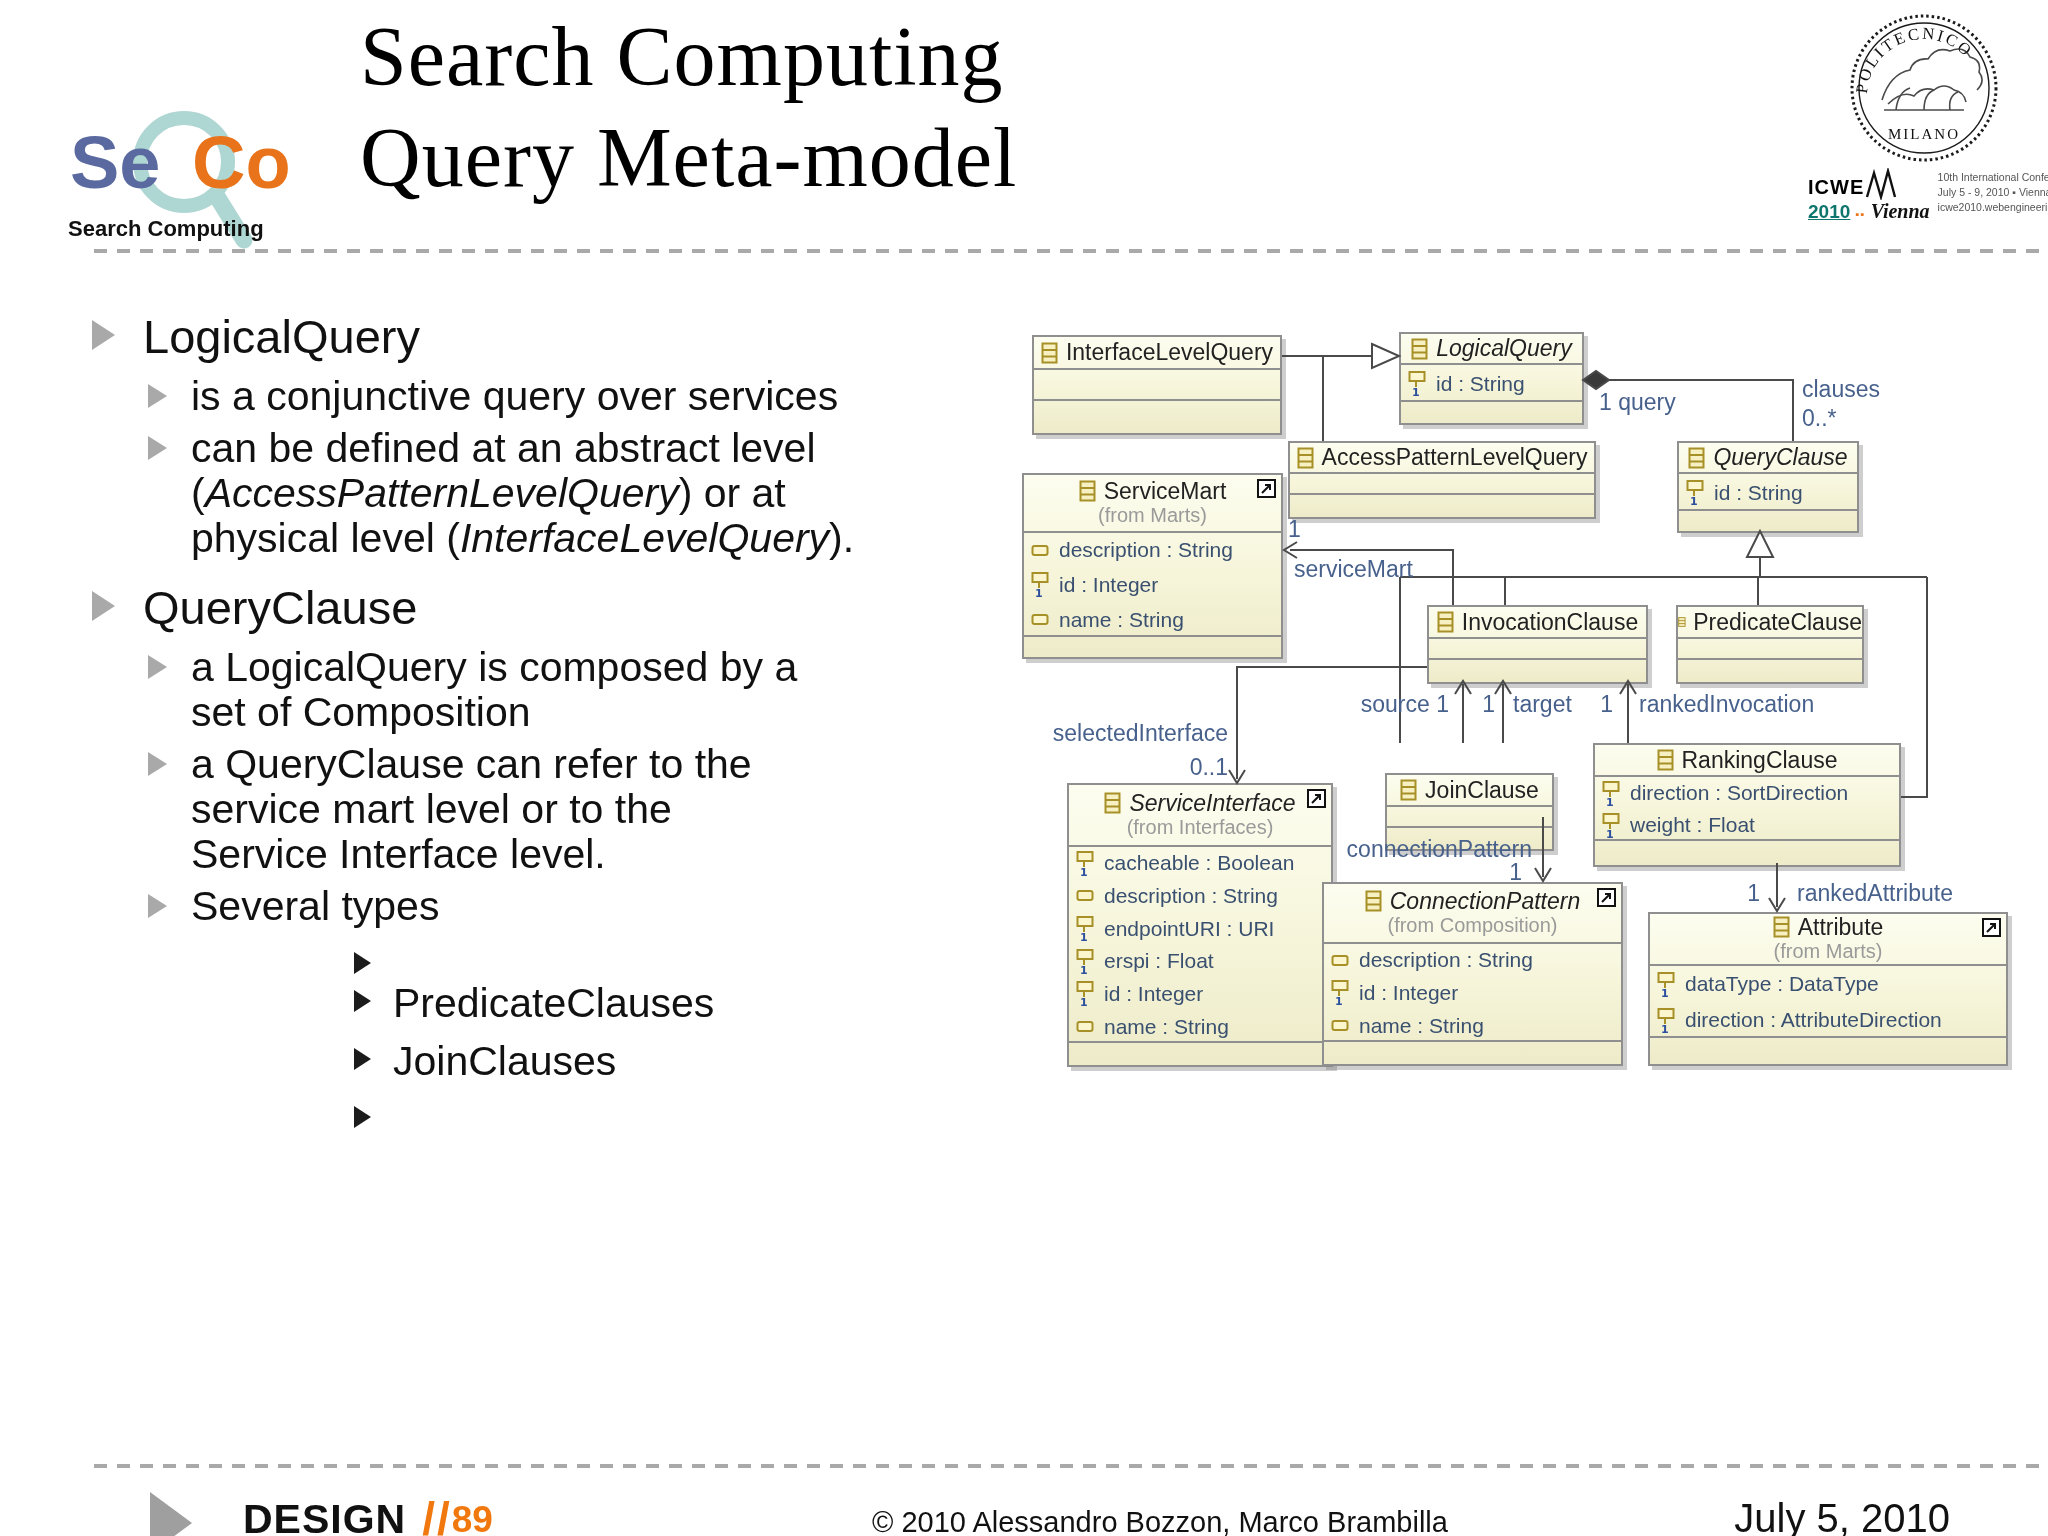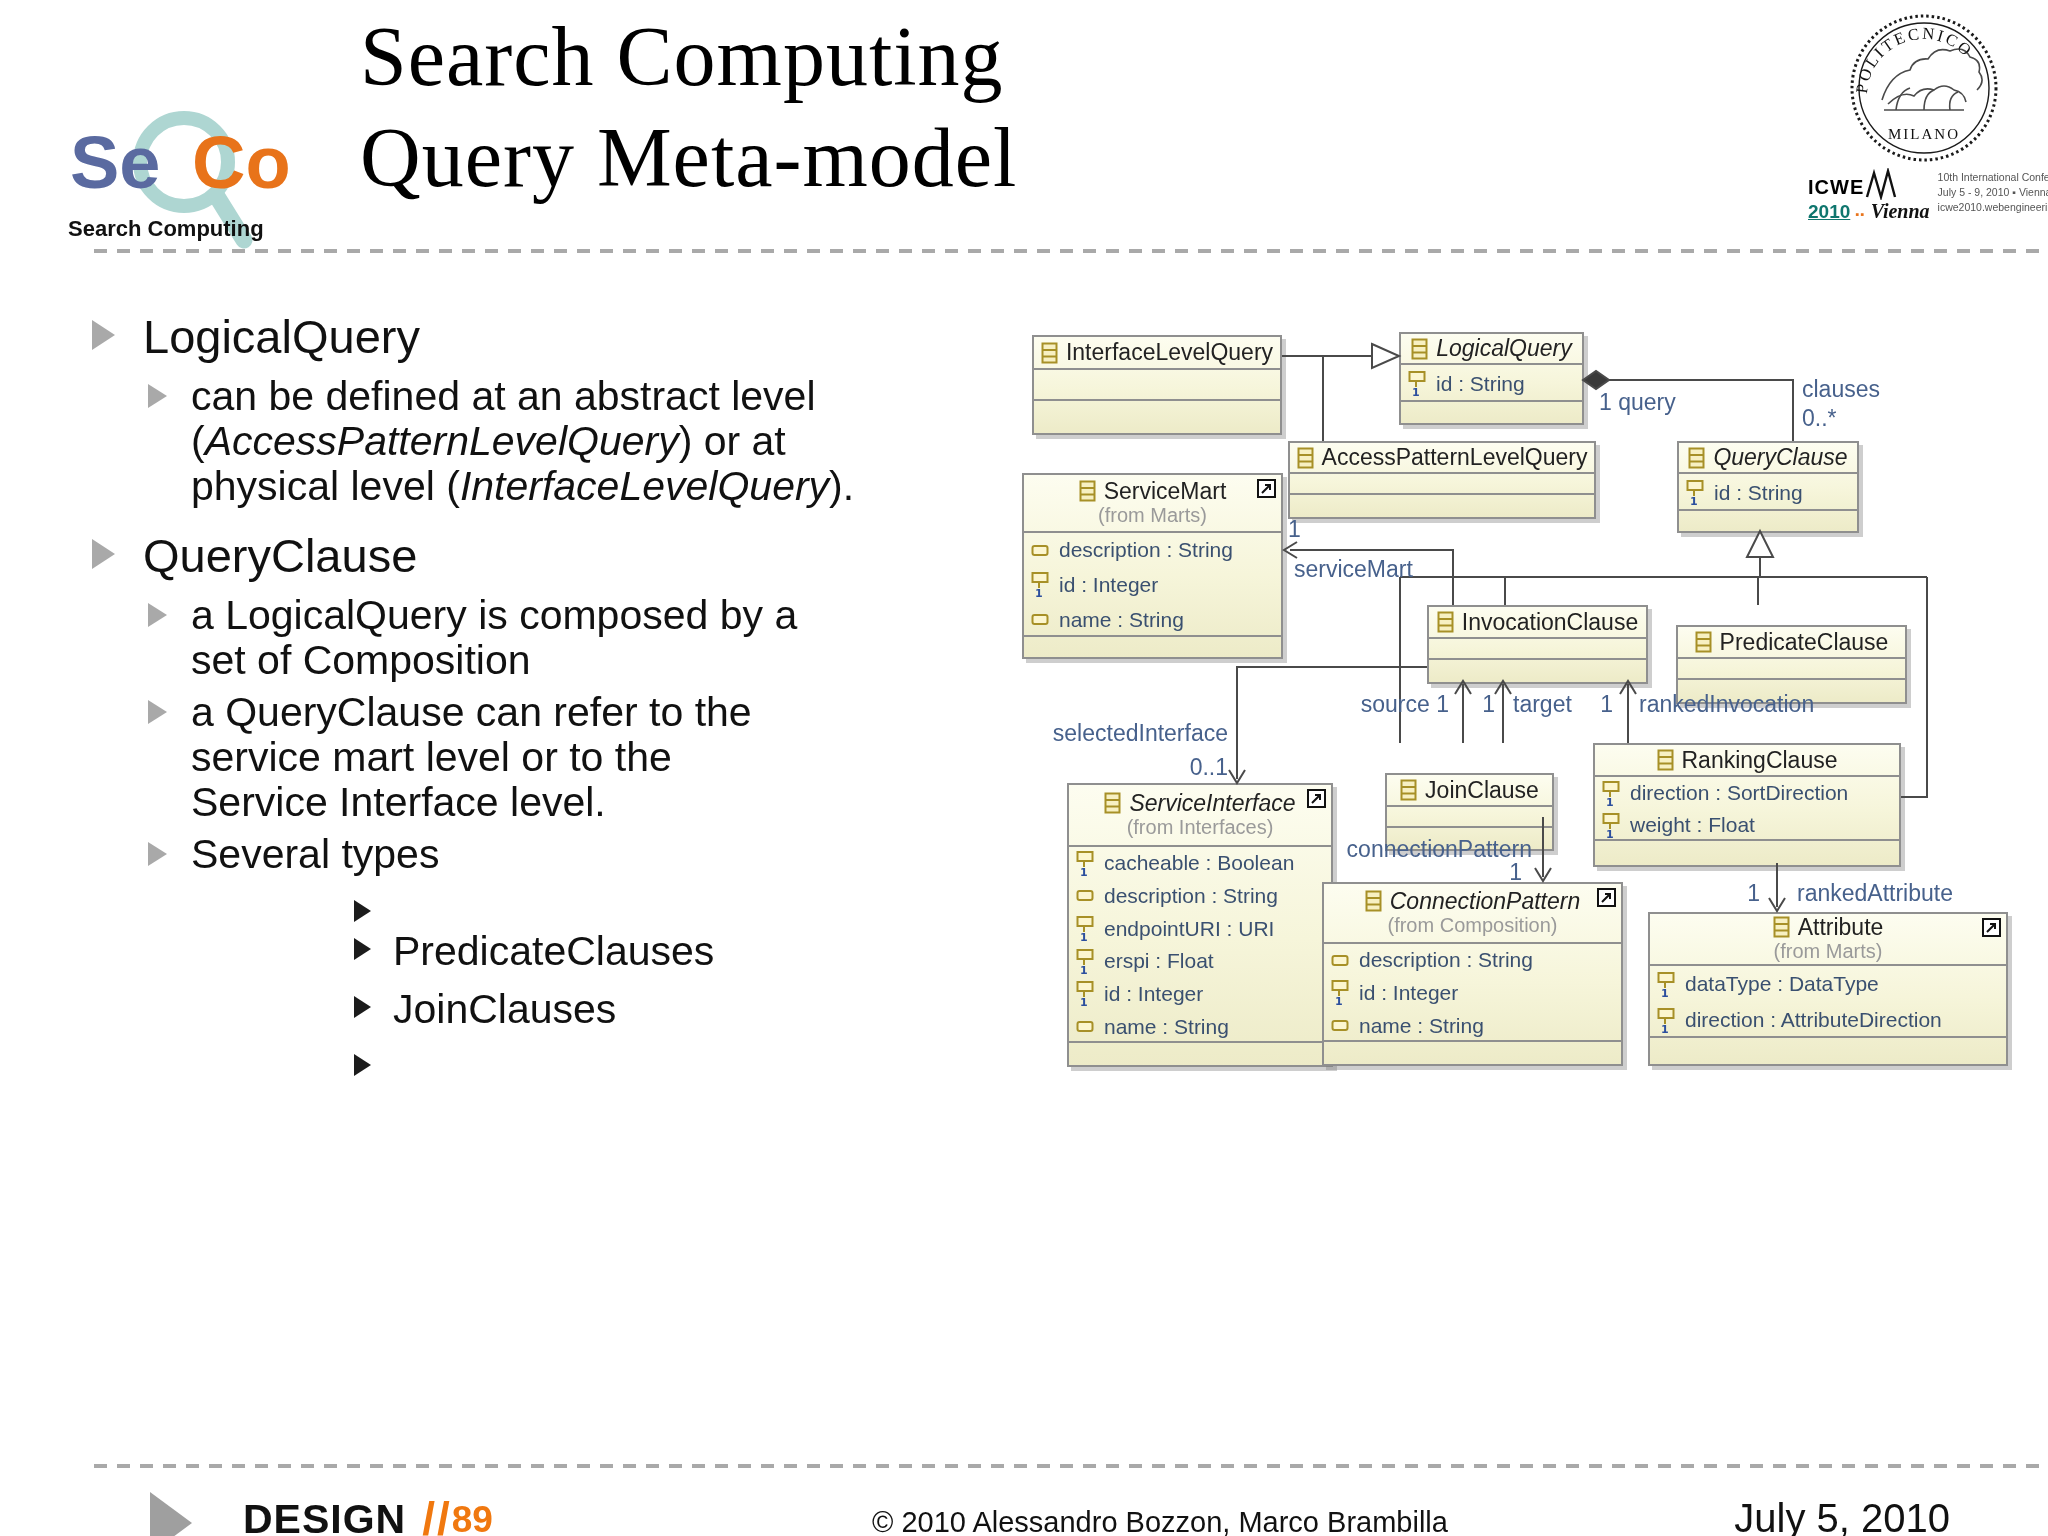--- a/index.html
+++ b/index.html
@@ -135,20 +135,26 @@
   <div class="bullets" id="bullets">
       <div class="bullet l1">
         <span class="gly"></span>
         <div class="btxt">
           <div class="bl">LogicalQuery</div>
         </div>
       </div>
       <div class="bullet l2">
         <span class="gly"></span>
         <div class="btxt">
+          <div class="bl">is a conjunctive query over services</div>
+        </div>
+      </div>
+      <div class="bullet l2">
+        <span class="gly"></span>
+        <div class="btxt">
           <div class="bl">can be defined at an abstract level</div>
           <div class="bl">(<i>AccessPatternLevelQuery</i>) or at</div>
           <div class="bl">physical level (<i>InterfaceLevelQuery</i>).</div>
         </div>
       </div>
       <div class="bullet l1">
         <span class="gly"></span>
         <div class="btxt">
           <div class="bl">QueryClause</div>
         </div>
@@ -317,21 +323,21 @@
                 <rect x="1.5" y="1.5" width="14" height="19" fill="#f7f0c2" stroke="#a79027" stroke-width="2"></rect>
                 <line x1="1.5" y1="8" x2="15.5" y2="8" stroke="#a79027" stroke-width="2"></line>
                 <line x1="1.5" y1="14.5" x2="15.5" y2="14.5" stroke="#a79027" stroke-width="2"></line>
               </svg>
               <span class="uml-name">InvocationClause</span>
             </div>
           </div>
           <div class="uml-attrs" style="height: 21px;"></div>
           <div class="uml-bot" style="height: 22px;"></div>
         </div>
-        <div class="uml-class" style="left: 1676px; top: 605px; width: 231px; height: 79px; margin-top: 20px;">
+        <div class="uml-class" style="left: 1676px; top: 605px; width: 188px; height: 79px;">
           <div class="uml-head" style="height: 32px;">
             <div class="uml-name-row">
               <svg width="18" height="22" viewBox="0 0 18 22">
                 <rect x="1.5" y="1.5" width="14" height="19" fill="#f7f0c2" stroke="#a79027" stroke-width="2"></rect>
                 <line x1="1.5" y1="8" x2="15.5" y2="8" stroke="#a79027" stroke-width="2"></line>
                 <line x1="1.5" y1="14.5" x2="15.5" y2="14.5" stroke="#a79027" stroke-width="2"></line>
               </svg>
               <span class="uml-name">PredicateClause</span>
             </div>
           </div>

